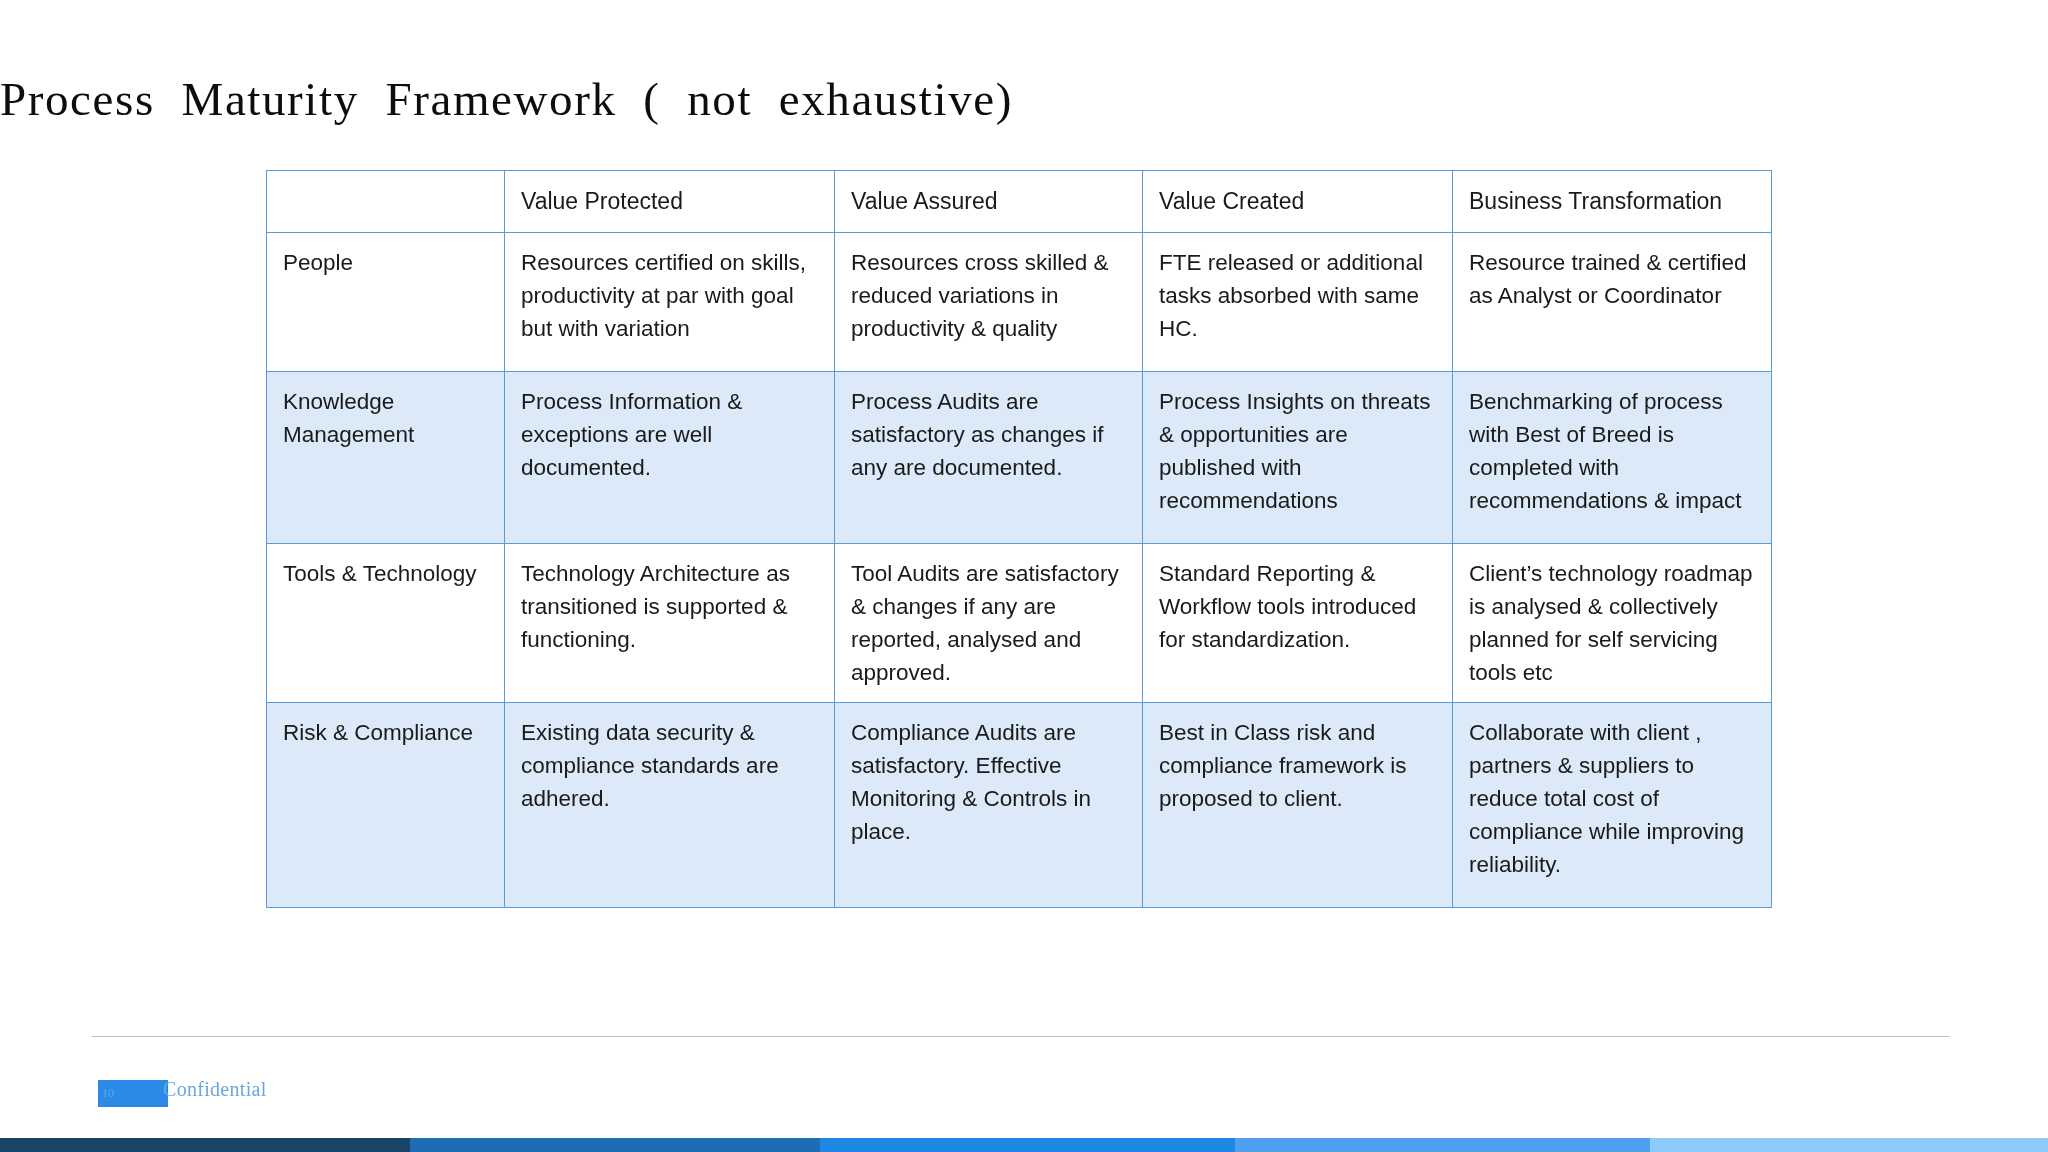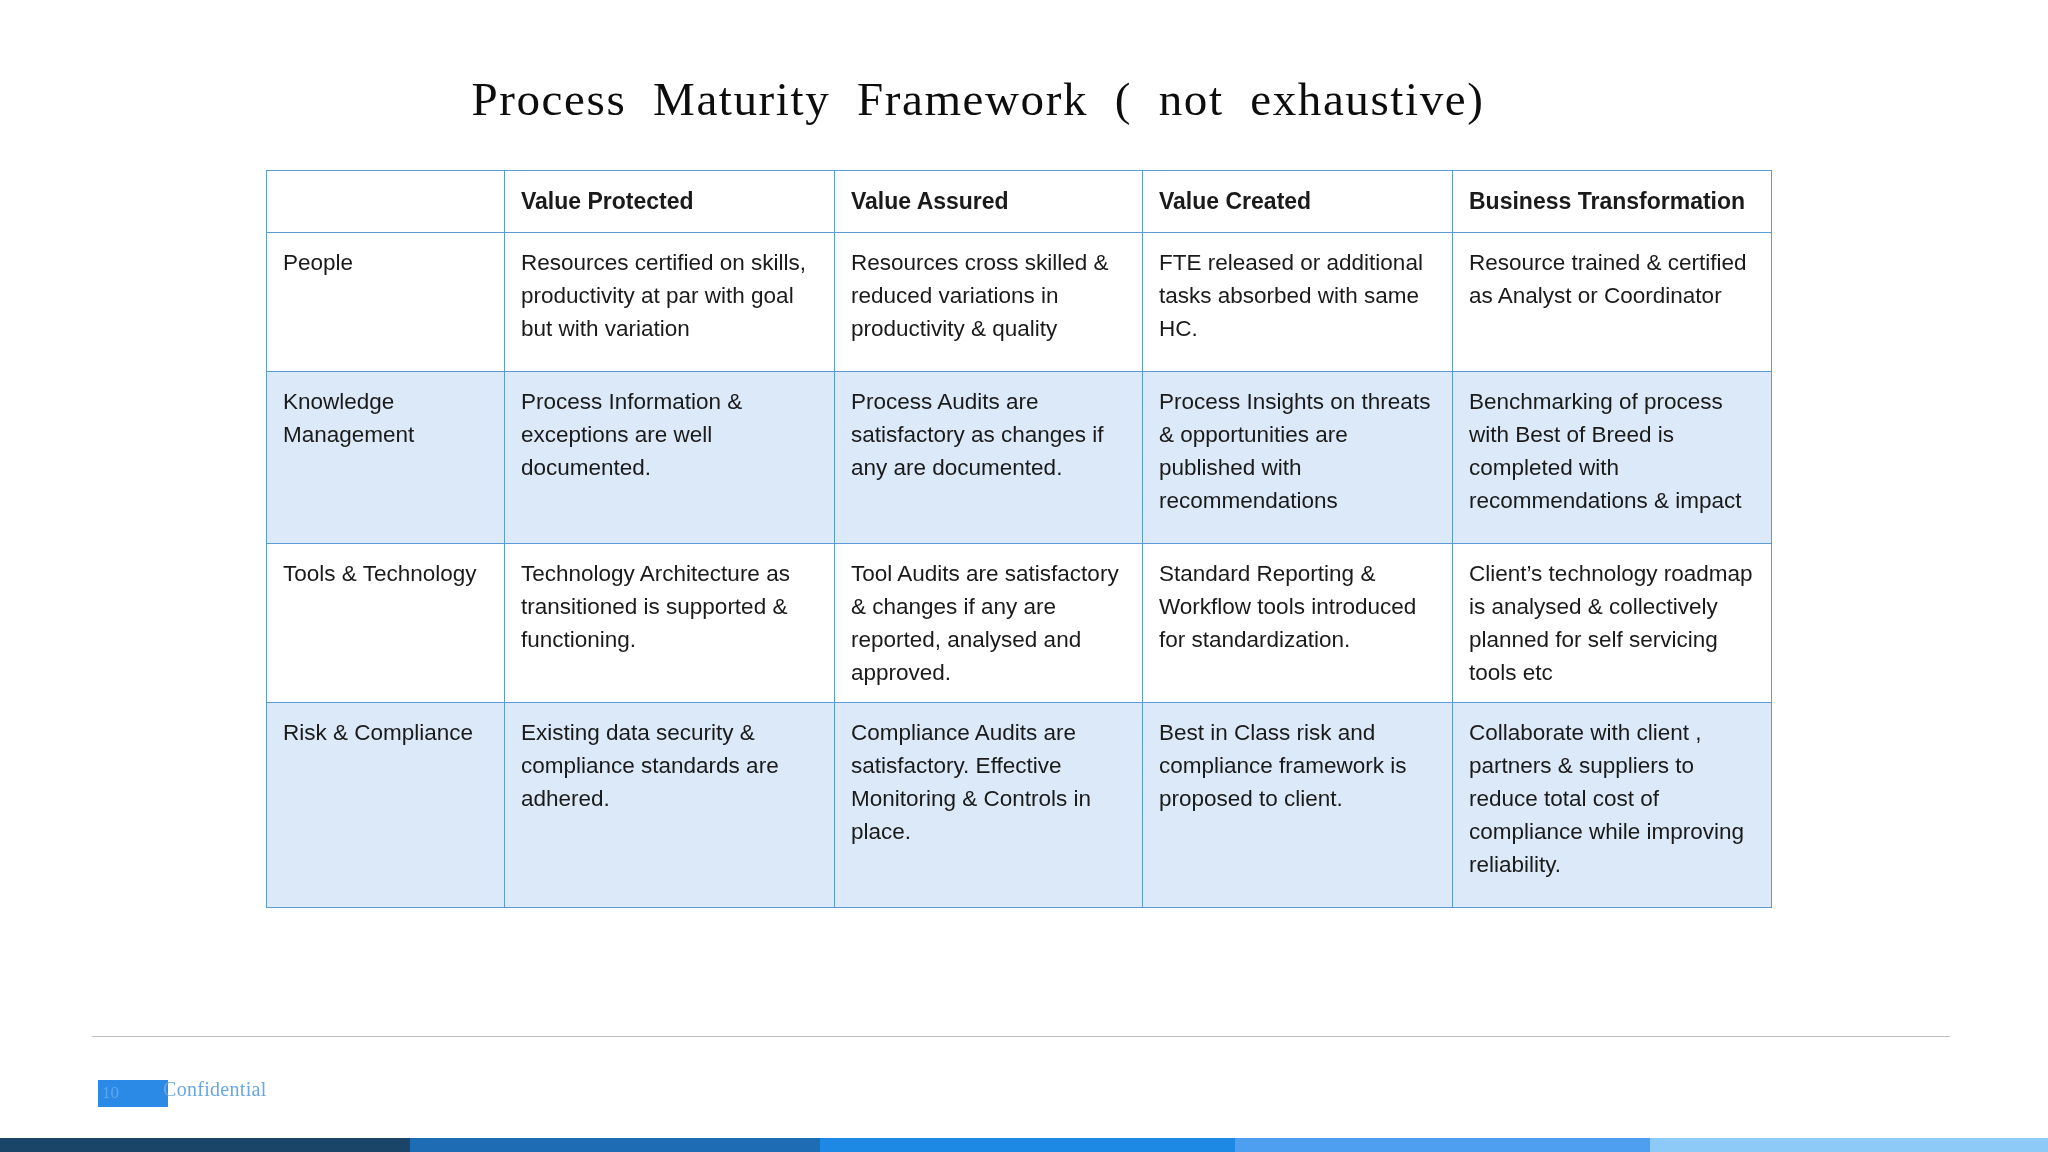--- a/index.html
+++ b/index.html
@@ -15,21 +15,21 @@
     font-family: "Liberation Sans", sans-serif;
     -webkit-font-smoothing: antialiased;
   }
 
   
   .slide-title {
     position: absolute;
     top: 72px;
     left: 0;
     width: 1956px;
-    text-align: center;
+    text-align: left;
     font-family: "Liberation Serif", "DejaVu Serif", serif;
     font-size: 47px;
     font-weight: 400;
     letter-spacing: 1.6px;
     color: #0d0d0d;
     white-space: pre;
   }
 
   
   .matrix-wrap {
@@ -55,21 +55,21 @@
     vertical-align: top;
     padding: 13px 15px 13px 16px;
     font-size: 22.5px;
     line-height: 33px;
     color: #1a1a1a;
     font-weight: 400;
     text-align: left;
     background: #ffffff;
   }
   table.matrix thead th {
-    font-weight: 700;
+    font-weight: 400;
     font-size: 23px;
     padding-top: 14px;
     padding-bottom: 14px;
     height: 28px;
     background: #ffffff;
   }
   table.matrix thead th.corner { border-left: 1.6px solid #5b9bd5; }
 
   tr.shade > td { background: #dbe9f8; }
   td.rowhead { font-weight: 700; }
@@ -96,21 +96,21 @@
     top: 1080px;
     width: 70px;
     height: 27px;
     background: #2b8ae6;
   }
   .page-chip span {
     position: absolute;
     left: 4px;
     top: 3px;
     font-family: "Liberation Serif", serif;
-    font-size: 17px;
+    font-size: 12px;
     color: #5aa8ee;
     line-height: 20px;
   }
   .confidential {
     position: absolute;
     left: 163px;
     top: 1078px;
     font-family: "Liberation Serif", "DejaVu Serif", serif;
     font-size: 20px;
     color: #69a7e0;

